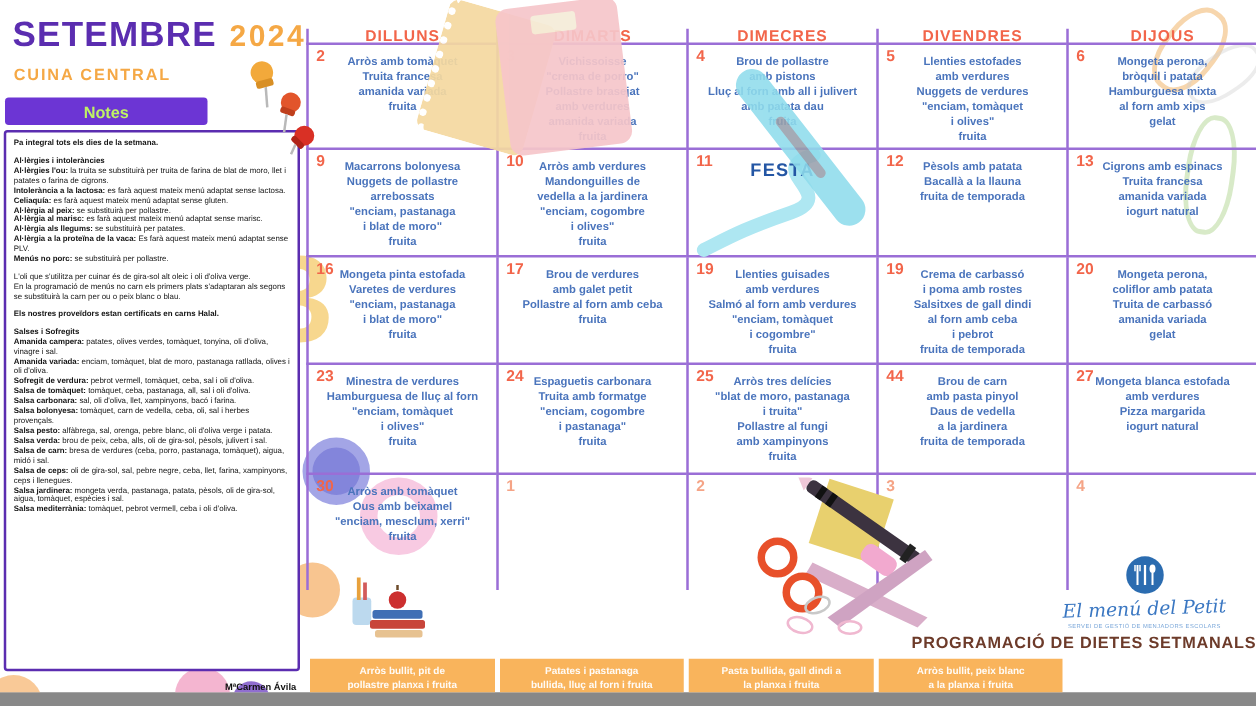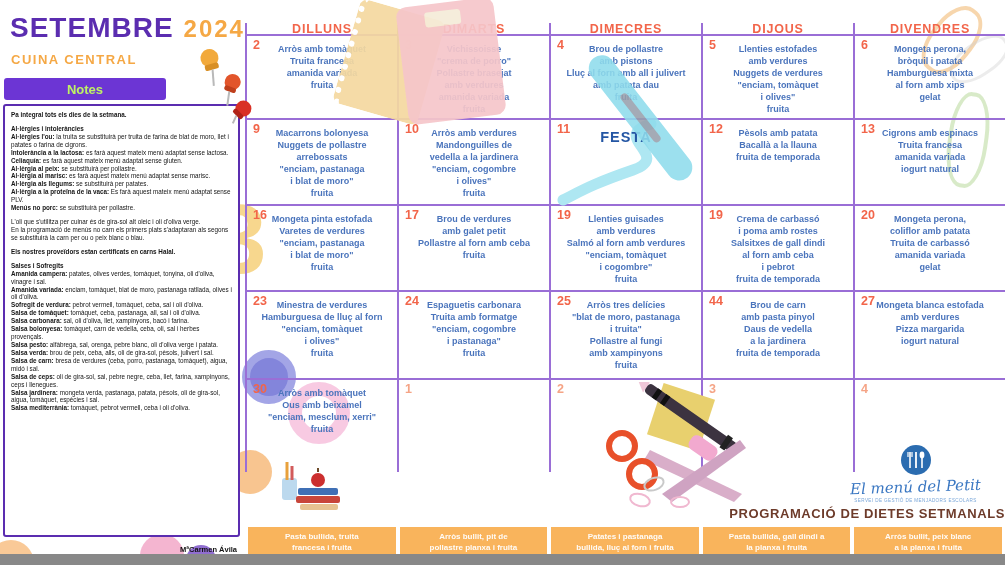--- a/index.html
+++ b/index.html
@@ -177,22 +177,22 @@
     <div class="signature">
       <div class="sig-name">MªCarmen Ávila</div>
       <div class="sig-role">Dietista-Nutricionista | Col·legiada Núm. CAT001011</div>
     </div>
   </aside>
 
   <main class="cal-grid">
     <div class="head-cell">DILLUNS</div>
     <div class="head-cell">DIMARTS</div>
     <div class="head-cell">DIMECRES</div>
+    <div class="head-cell">DIVENDRES</div>
     <div class="head-cell">DIJOUS</div>
-    <div class="head-cell">DIVENDRES</div>
 
     <div class="cell">
         <span class="dnum">2</span>
         <div class="menu">Arròs amb tomàquet
 Truita francesa
 amanida variada
 fruita</div>
       </div>
     <div class="cell">
         <span class="dnum">3</span>
@@ -371,22 +371,20 @@
         <div class="menu"></div>
       </div>
     <div class="cell row-last">
         <span class="dnum dim">4</span>
         <div class="menu"></div>
       </div>
   </main>
 
   <div class="diet-title">PROGRAMACIÓ DE DIETES SETMANALS</div>
   <div class="diet-row">
-    <div class="diet-cell">Pasta bullida, truita
-francesa i fruita</div>
     <div class="diet-cell">Arròs bullit, pit de
 pollastre planxa i fruita</div>
     <div class="diet-cell">Patates i pastanaga
 bullida, lluç al forn i fruita</div>
     <div class="diet-cell">Pasta bullida, gall dindi a
 la planxa i fruita</div>
     <div class="diet-cell">Arròs bullit, peix blanc
 a la planxa i fruita</div>
   </div>
 

